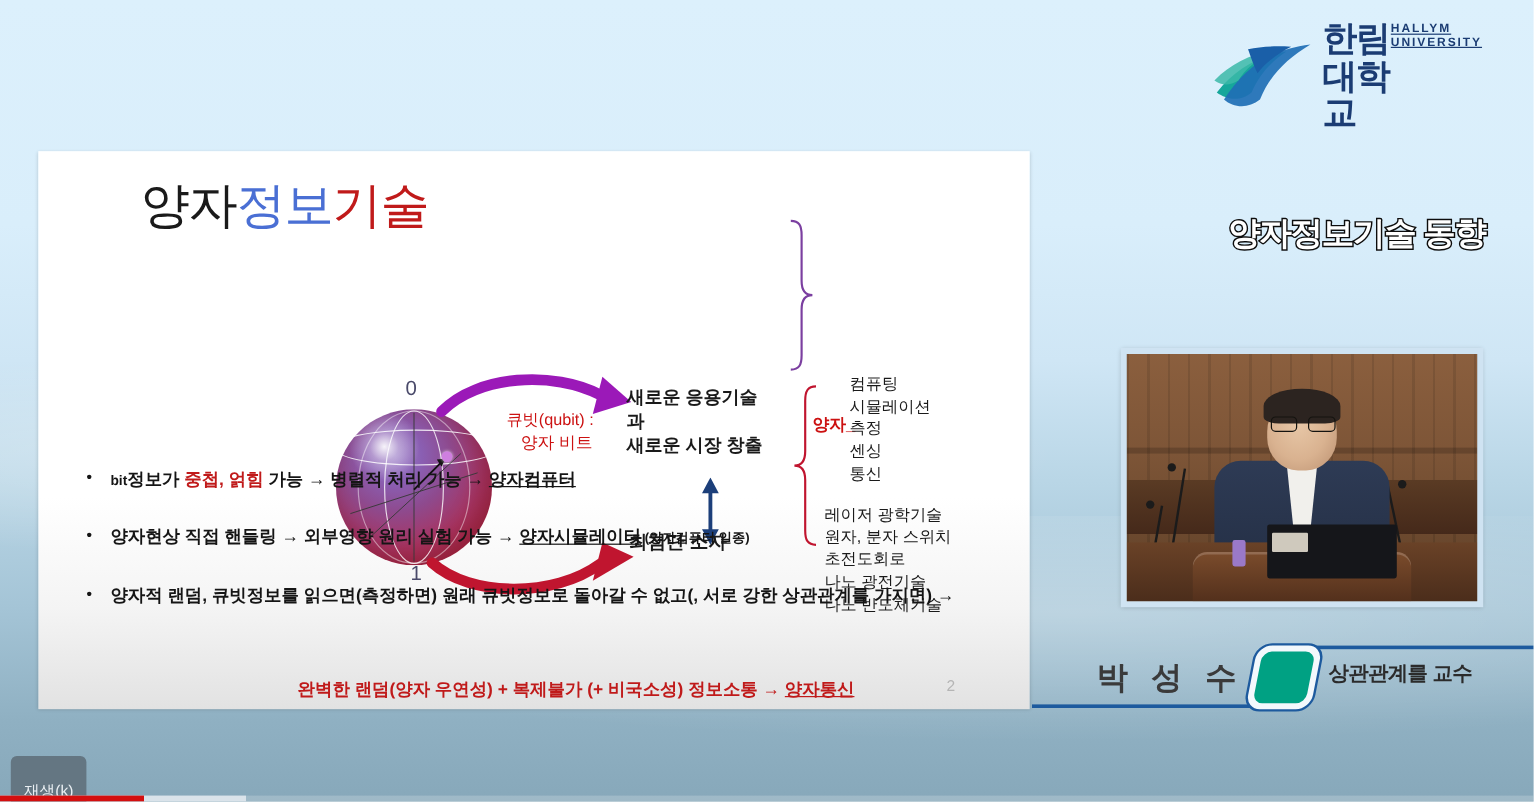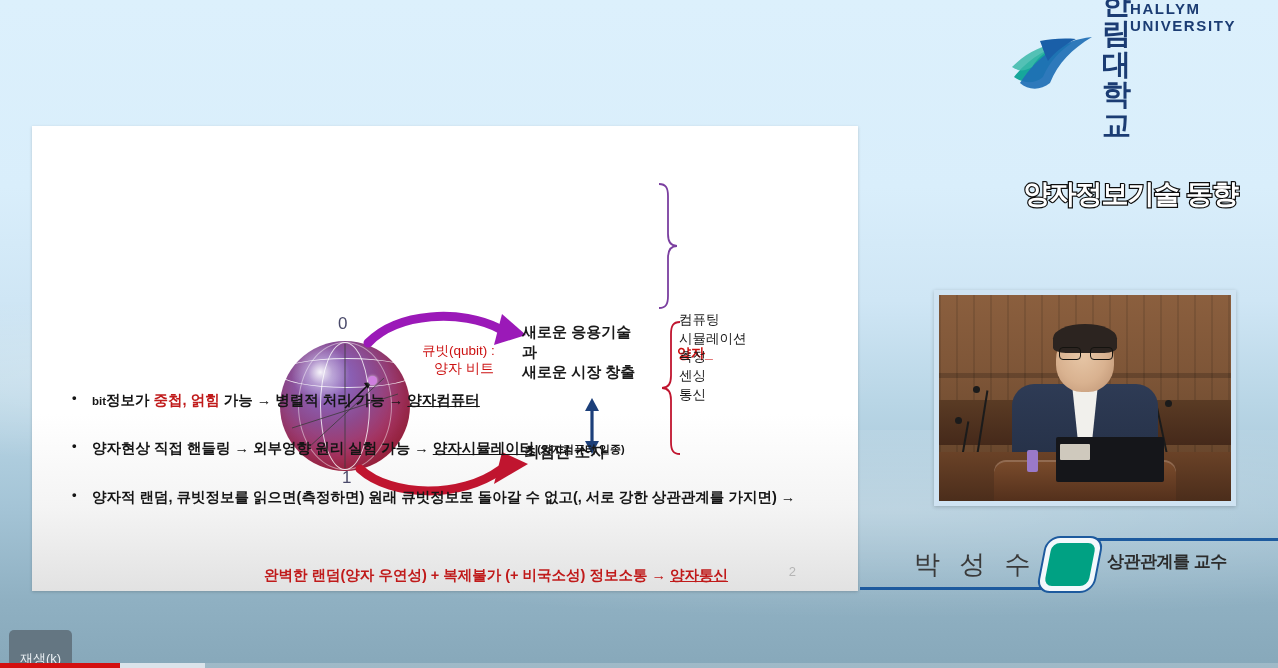--- a/index.html
+++ b/index.html
@@ -33,22 +33,22 @@
     display: flex; align-items: center; gap: 6px;
   }
   .logo-mark { width: 86px; height: 62px; flex: 0 0 auto; }
   .logo-text { display: flex; flex-direction: row; align-items: flex-start; }
   .logo-kr {
     font-size: 29px; font-weight: bold; color: #1b3c73;
     letter-spacing: -1px; line-height: 1.05;
     font-family: "Liberation Sans", sans-serif;
   }
   .logo-en {
-    font-size: 15px; font-weight: bold; color: #1b3c73;
-    letter-spacing: 1.6px; margin-top: 12px;
+    font-size: 10px; font-weight: bold; color: #1b3c73;
+    letter-spacing: 1.6px; margin-top: 1px; text-decoration: underline;
   }
 
   
   .slide {
     position: absolute; left: 32px; top: 126px;
     width: 826px; height: 465px;
     background: linear-gradient(180deg, #ffffff 0%, #ffffff 62%, #f4f4f4 82%, #e2e2e2 100%);
     box-shadow: 0 1px 3px rgba(0,0,0,.18);
     overflow: hidden;
   }
@@ -130,21 +130,21 @@
     position: absolute; left: 492px; top: 316px;
     font-size: 15.5px; font-weight: bold; color: #1a1a1a;
     white-space: nowrap;
   }
   .dg-quantum {
     position: absolute; left: 645px; top: 219px;
     font-size: 14px; font-weight: bold; color: #cc1111;
     white-space: nowrap;
   }
   .dg-list-top {
-    position: absolute; left: 647px; top: 185px;
+    position: absolute; left: 676px; top: 185px;
     font-size: 13.5px; color: #1a1a1a; line-height: 1.38;
     white-space: nowrap;
     font-family: Liberation Serif, serif;
   }
   .dg-list-bot {
     position: absolute; left: 655px; top: 294px;
     font-size: 13.5px; color: #1a1a1a; line-height: 1.38;
     white-space: nowrap;
   }
   .brackets { position: absolute; left: 0; top: 0; width: 826px; height: 465px; }
@@ -163,21 +163,21 @@
   .bullet::before {
     content: "\2022"; position: absolute; left: 22px; top: -1px;
     font-size: 13px; color: #151515;
   }
   .b1 { top: 0px; }
   .b2 { top: 27px; }
   .b3 { top: 55px; }
   .b4 { top: 105px; }
   .sub-line {
     font-size: 14.5px; font-weight: bold; color: #c01a1a;
-    white-space: nowrap; line-height: 1.5; margin-left: 16px;
+    white-space: nowrap; line-height: 1.5;
   }
   .s3 { position: absolute; left: 198px; top: 78px; }
   .u  { text-decoration: underline; }
   .red { color: #c01a1a; }
   .small { font-size: 11px; font-weight: bold; }
   .tiny-bit { font-size: 11.5px; font-weight: bold; }
 
   .page-num {
     position: absolute; right: 62px; bottom: 12px;
     font-size: 13px; color: #b5b5b5;
@@ -286,21 +286,21 @@
   .nb-line-top {
     position: absolute; left: 200px; top: 5px; right: 0; height: 3px;
     background: #1d5a9e;
   }
   .nb-line-bot {
     position: absolute; left: 0; top: 54px; width: 200px; height: 3px;
     background: #1d5a9e;
   }
   .nb-name {
     position: absolute; left: 54px; top: 14px;
-    font-size: 26px; font-weight: normal; color: #3a3a3a;
+    font-size: 26px; font-weight: bold; color: #3a3a3a;
     letter-spacing: 6px; white-space: nowrap;
   }
   .nb-logo {
     position: absolute; left: 181px; top: 3px;
     width: 58px; height: 57px;
   }
   .nb-logo-outer {
     position: absolute; inset: 0;
     background: #f3f8fc; border: 2px solid #1d5a9e;
     border-radius: 14px 14px 14px 14px;
@@ -352,20 +352,23 @@
     <path d="M30 8 C40 6 52 5 66 6 C54 12 44 20 38 28 C34 20 32 13 30 8 Z" fill="#1a5fa8"></path>
   </svg>
   <div class="logo-text">
     <div class="logo-kr">한림대학교</div>
     <div class="logo-en">HALLYM UNIVERSITY</div>
   </div>
 </div>
 
 <div class="slide">
 
+  <div class="slide-title">
+    <span class="t-black">양자</span><span class="t-blue">정보</span><span class="t-red">기술</span>
+  </div>
 
   <div class="sphere-wrap">
     <div class="lbl-0">0</div>
     <div class="sphere"></div>
     <div class="sph-lat"></div>
     <div class="sph-lon2"></div>
     <div class="sph-lon"></div>
     <svg class="sph-axes" viewBox="0 0 150 170">
       <line x1="73" y1="28" x2="73" y2="152" stroke="#3a3a3a" stroke-width="0.8"></line>
       <line x1="20" y1="112" x2="126" y2="78" stroke="#3a3a3a" stroke-width="0.8"></line>
@@ -411,20 +414,27 @@
   <div class="dg-quantum">양자_</div>
 
   <div class="dg-list-top">
     <span>컴퓨팅</span><br>
     <span>시뮬레이션</span><br>
     <span>측정</span><br>
     <span>센싱</span><br>
     <span>통신</span>
   </div>
 
+  <div class="dg-list-bot">
+    <span>레이저 광학기술</span><br>
+    <span>원자, 분자 스위치</span><br>
+    <span>초전도회로</span><br>
+    <span>나노 광전기술</span><br>
+    <span>나노 반도체기술</span>
+  </div>
 
   <div class="bullets">
 
     <div class="bullet b1">
       <span class="tiny-bit">bit</span><span>정보가 </span><span class="red">중첩, 얽힘</span><span> 가능 → 병렬적 처리 가능 → </span><span class="u">양자컴퓨터</span>
     </div>
 
     <div class="bullet b2">
       <span>양자현상 직접 핸들링 → 외부영향 원리 실험 가능 → </span><span class="u">양자시뮬레이터</span><span class="small"> (양자컴퓨터 일종)</span>
     </div>

